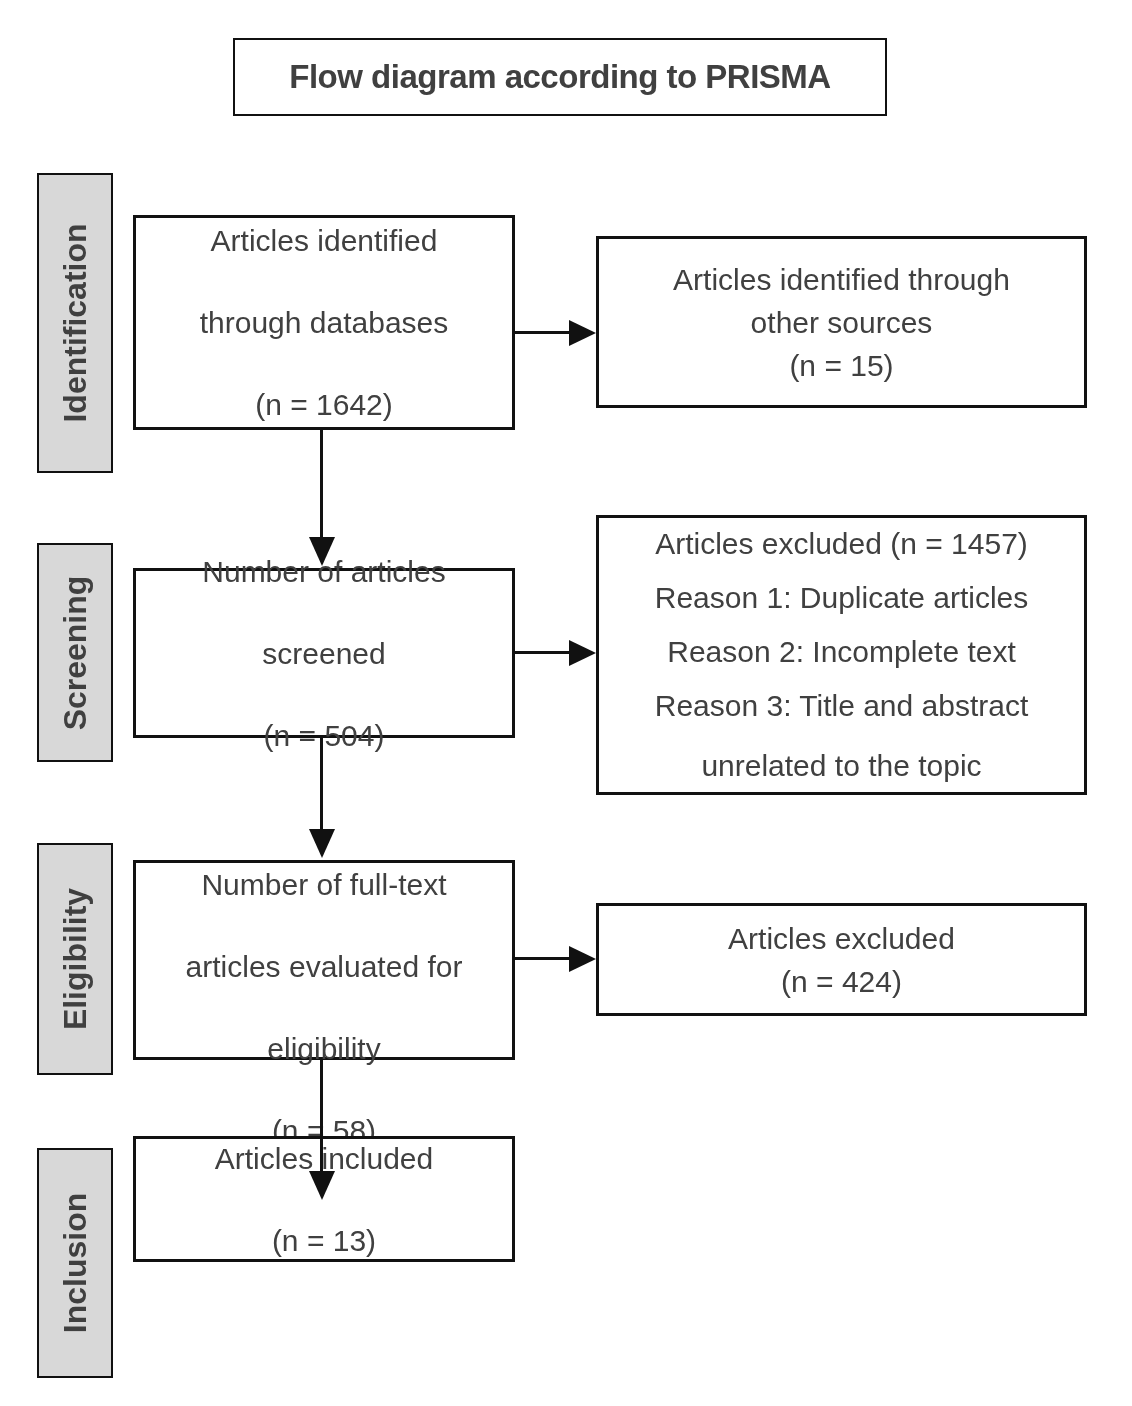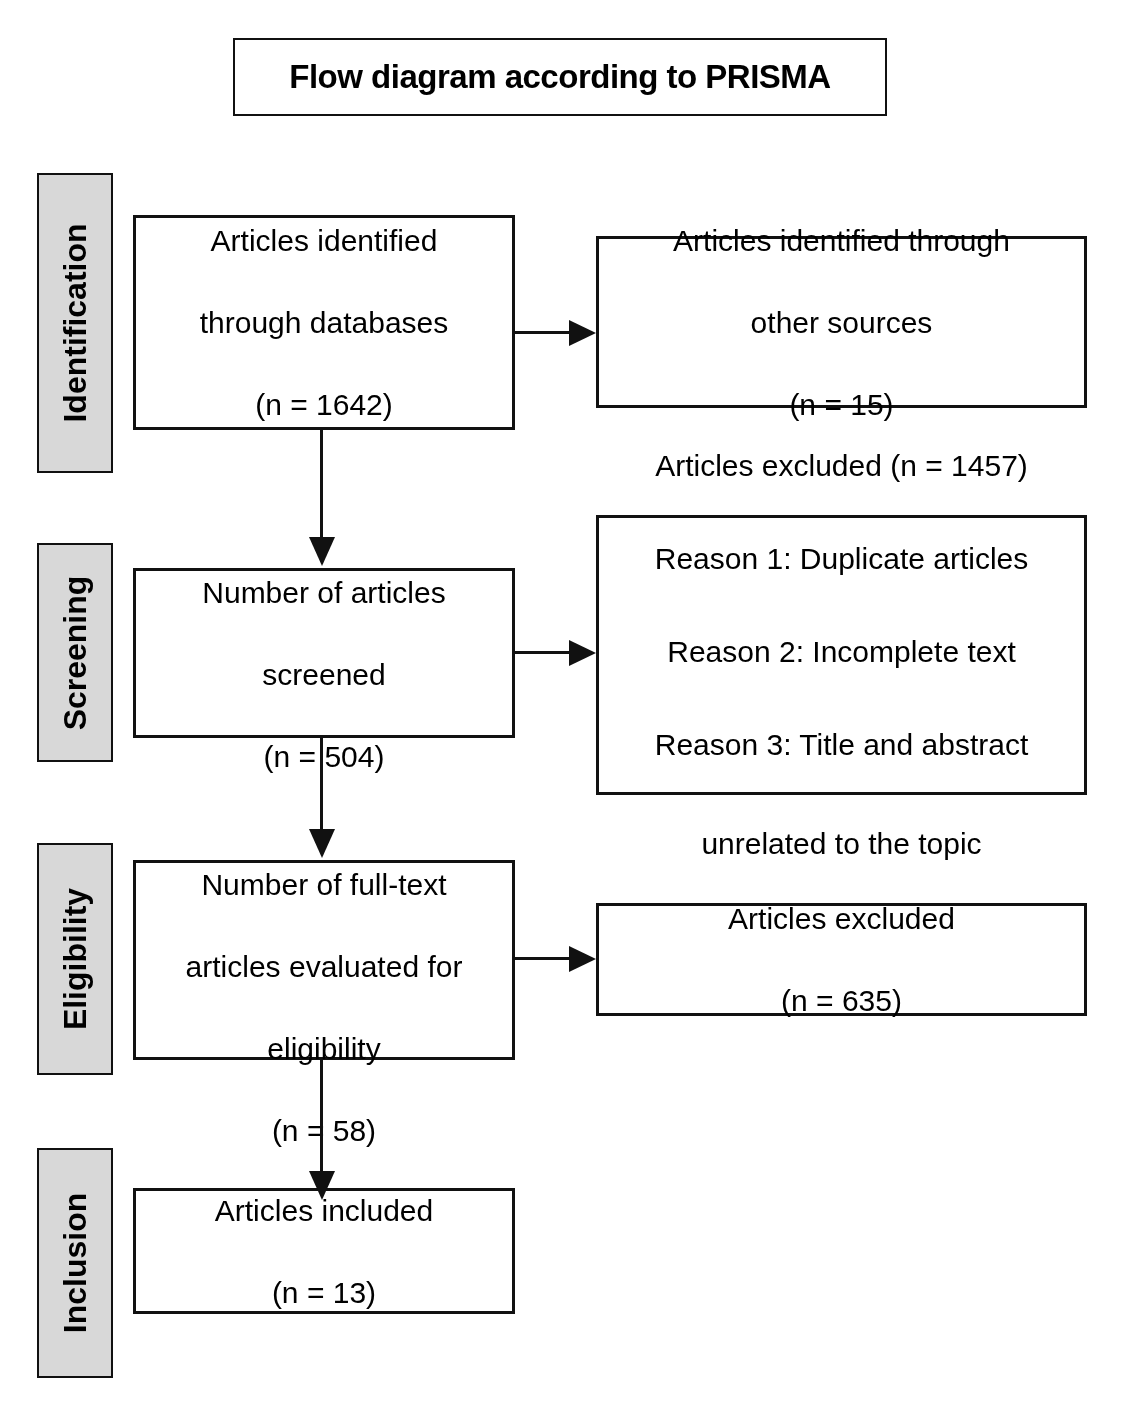--- a/index.html
+++ b/index.html
@@ -6,21 +6,21 @@
     margin: 0;
     padding: 0;
     background: #ffffff;
   }
   .canvas {
     position: relative;
     width: 1132px;
     height: 1406px;
     background: #ffffff;
     font-family: "Liberation Sans", "DejaVu Sans", sans-serif;
-    color: #000000;
+    color: #404040;
     overflow: hidden;
   }
 
   
   .title-box {
     position: absolute;
     left: 233px; top: 38px;
     width: 650px; height: 74px;
     border: 2px solid #111111;
     background: #ffffff;
@@ -65,29 +65,29 @@
     box-sizing: border-box;
     display: flex;
     flex-direction: column;
     align-items: center;
     justify-content: center;
     text-align: center;
     font-size: 30px;
     line-height: 43px;
   }
   .col-left  { left: 133px; width: 382px; gap: 39px; }
-  .col-right { left: 596px; width: 491px; gap: 39px; }
+  .col-right { left: 596px; width: 491px; }
 
   .box-identified-databases { top: 215px; height: 215px; }
   .box-identified-other     { top: 236px; height: 172px; }
-  .box-screened             { top: 568px; height: 170px; justify-content: space-between; }
+  .box-screened             { top: 568px; height: 170px; }
   .box-excluded-screening   { top: 515px; height: 280px; }
   .box-fulltext             { top: 860px; height: 200px; justify-content: space-between; }
   .box-excluded-eligibility { top: 903px; height: 113px; text-align: right; }
-  .box-included             { top: 1188px; height: 126px; }
+  .box-included             { top: 1136px; height: 126px; }
 
   .box-excluded-screening .line { line-height: 44px; }
   .box-excluded-screening .line + .line { margin-top: 10px; }
   .box-excluded-screening .line.cont { margin-top: 16px; }
 
   
   .arrow-part { position: absolute; background: #111111; }
   .head-down {
     position: absolute;
     width: 0; height: 0;
@@ -150,21 +150,21 @@
   </div>
 
   <div class="fbox col-left box-fulltext">
     <div class="line">Number of full-text</div>
     <div class="line">articles evaluated for</div>
     <div class="line">eligibility</div>
     <div class="line">(n = 58)</div>
   </div>
   <div class="fbox col-right box-excluded-eligibility">
     <div class="line">Articles excluded</div>
-    <div class="line">(n = 635)</div>
+    <div class="line">(n = 424)</div>
   </div>
 
   <div class="fbox col-left box-included">
     <div class="line">Articles included</div>
     <div class="line">(n = 13)</div>
   </div>
 
   <div>
     <div class="arrow-part" style="left:320px; top:430px; width:3px; height:108px;"></div>
     <div class="head-down" style="left:309px; top:537px;"></div>

